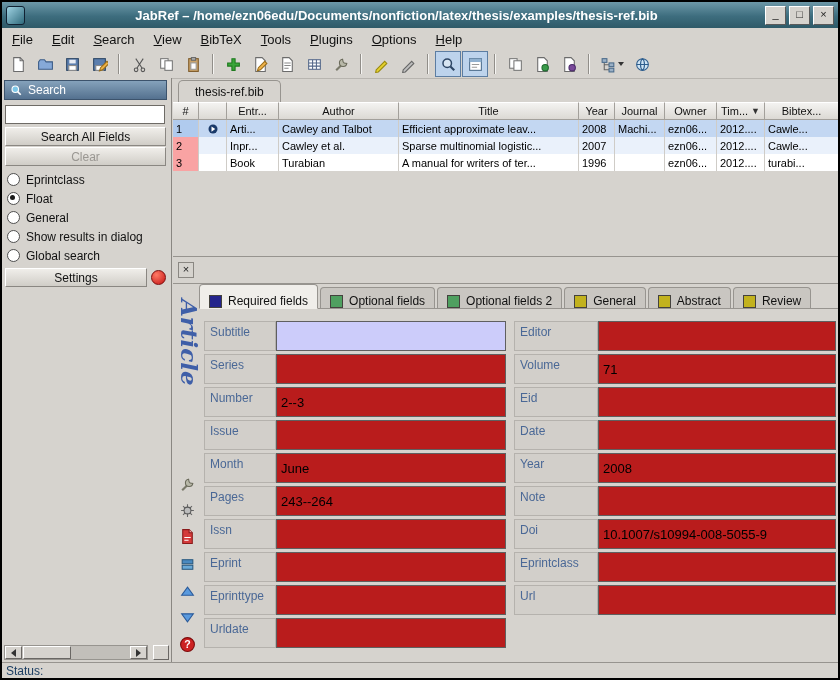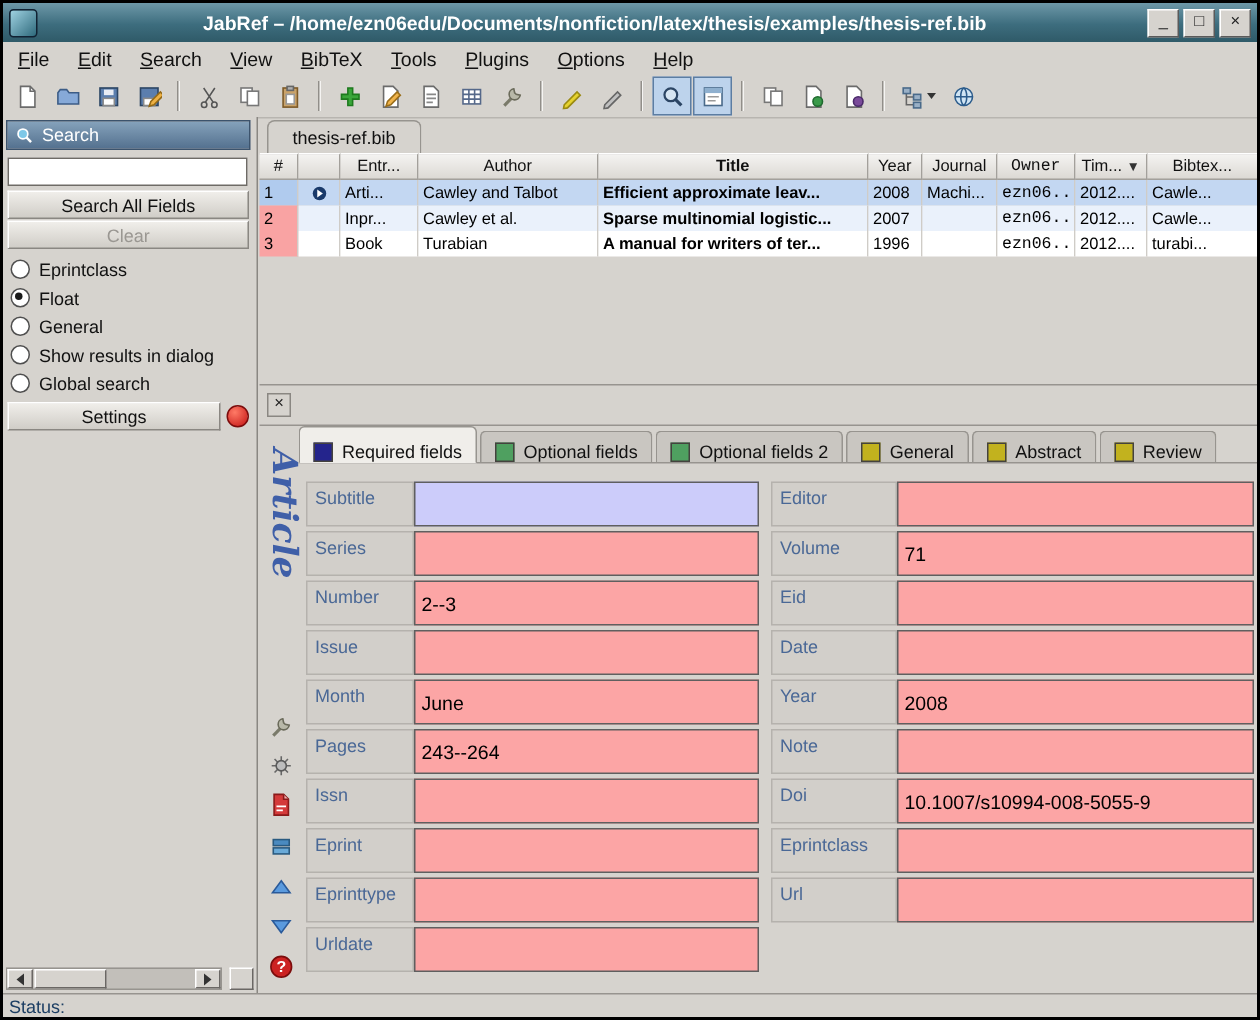--- a/index.html
+++ b/index.html
@@ -63,22 +63,22 @@
   
   .table{position:absolute;left:0;top:24px;right:0;}
   .thead,.trow{display:flex;}
   .thead{height:18px;}
   .th{box-sizing:border-box;height:18px;border-right:1px solid #a3a09b;border-bottom:1px solid #a3a09b;border-top:1px solid #fff;
     background:linear-gradient(180deg,#f4f3f1,#dcd9d4);font-size:11px;display:flex;align-items:center;justify-content:center;gap:3px;
     white-space:nowrap;overflow:hidden;color:#111;}
   .trow{height:17px;font-size:11px;}
   .td{box-sizing:border-box;border-right:1px solid #cfccc7;padding:0 3px;display:flex;align-items:center;
     white-space:nowrap;overflow:hidden;color:#000;}
-  .c0{width:26px;}.c1{width:28px;justify-content:center;}.c2{width:52px;}.c3{width:120px;}.c4{width:180px;font-weight:bold;}
-  .c5{width:36px;}.c6{width:50px;}.c7{width:52px;font-family:Liberation Mono, monospace;}.c8{width:48px;}.c9{width:73px;border-right:none;}
+  .c0{width:26px;}.c1{width:28px;justify-content:center;}.c2{width:52px;}.c3{width:120px;}.c4{width:180px;}
+  .c5{width:36px;}.c6{width:50px;}.c7{width:52px;}.c8{width:48px;}.c9{width:73px;border-right:none;}
   .row-sel .td{background:#c3d7f2;}
   .row-alt .td{background:#eaf1fb;}
   .row-plain .td{background:#ffffff;}
   .num-sel{background:#b0cbee !important;}
   .num-flag{background:#f9a3a3 !important;}
   .sort{font-size:9px;color:#333;}
   
   .editor{position:absolute;left:0;top:178px;right:0;bottom:0;background:#d6d3ce;border-top:1px solid #97948f;}
   .source-strip{position:absolute;left:0;top:0;right:0;height:26px;border-bottom:1px solid #97948f;}
   .editor-close{position:absolute;left:5px;top:5px;width:16px;height:16px;box-sizing:border-box;
@@ -93,21 +93,21 @@
     box-sizing:border-box;color:#111;white-space:nowrap;}
   .ftab.active{height:25px;background:#f0eeea;margin-bottom:-1px;border-bottom:1px solid #f0eeea;}
   .tab-square{width:11px;height:11px;border:1px solid #44423e;flex:0 0 auto;}
   .sq-navy{background:#24248c;}.sq-green{background:#4fa060;}.sq-yellow{background:#c2b21e;}
   .article-label{position:absolute;left:30px;top:42px;transform:rotate(90deg);transform-origin:0 0;
     width:160px;font-family:"DejaVu Serif",serif;font-style:italic;font-weight:bold;font-size:23px;color:#3f5fa8;}
   .eicon{position:absolute;left:5px;width:18px;height:18px;display:flex;align-items:center;justify-content:center;}
   .frow-label{position:absolute;width:72px;height:30px;box-sizing:border-box;background:#d2cfca;
     border:1px solid #b5b2ad;color:#4a6896;font-size:12px;padding:3px 0 0 5px;overflow:hidden;white-space:nowrap;}
   .frow-label.wide{width:84px;}
-  .finput{position:absolute;height:30px;box-sizing:border-box;border:1px solid #5f5f5f;background:#fca5a5;
+  .finput{position:absolute;height:30px;box-sizing:border-box;border:1px solid #5f5f5f;background:#b91c1c;
     font-size:13px;padding:0 4px;font-family:"Liberation Sans",sans-serif;color:#000;}
   .finput.focused{background:#ccccfa;}
   
   .statusbar{position:absolute;left:0;bottom:0;right:0;height:16px;background:#d6d3ce;border-top:1px solid #97948f;
     display:flex;align-items:center;padding:0 4px;font-size:12px;color:#1c3e63;box-sizing:border-box;}
 </style>
 </head>
 <body>
 
 <div id="window">

